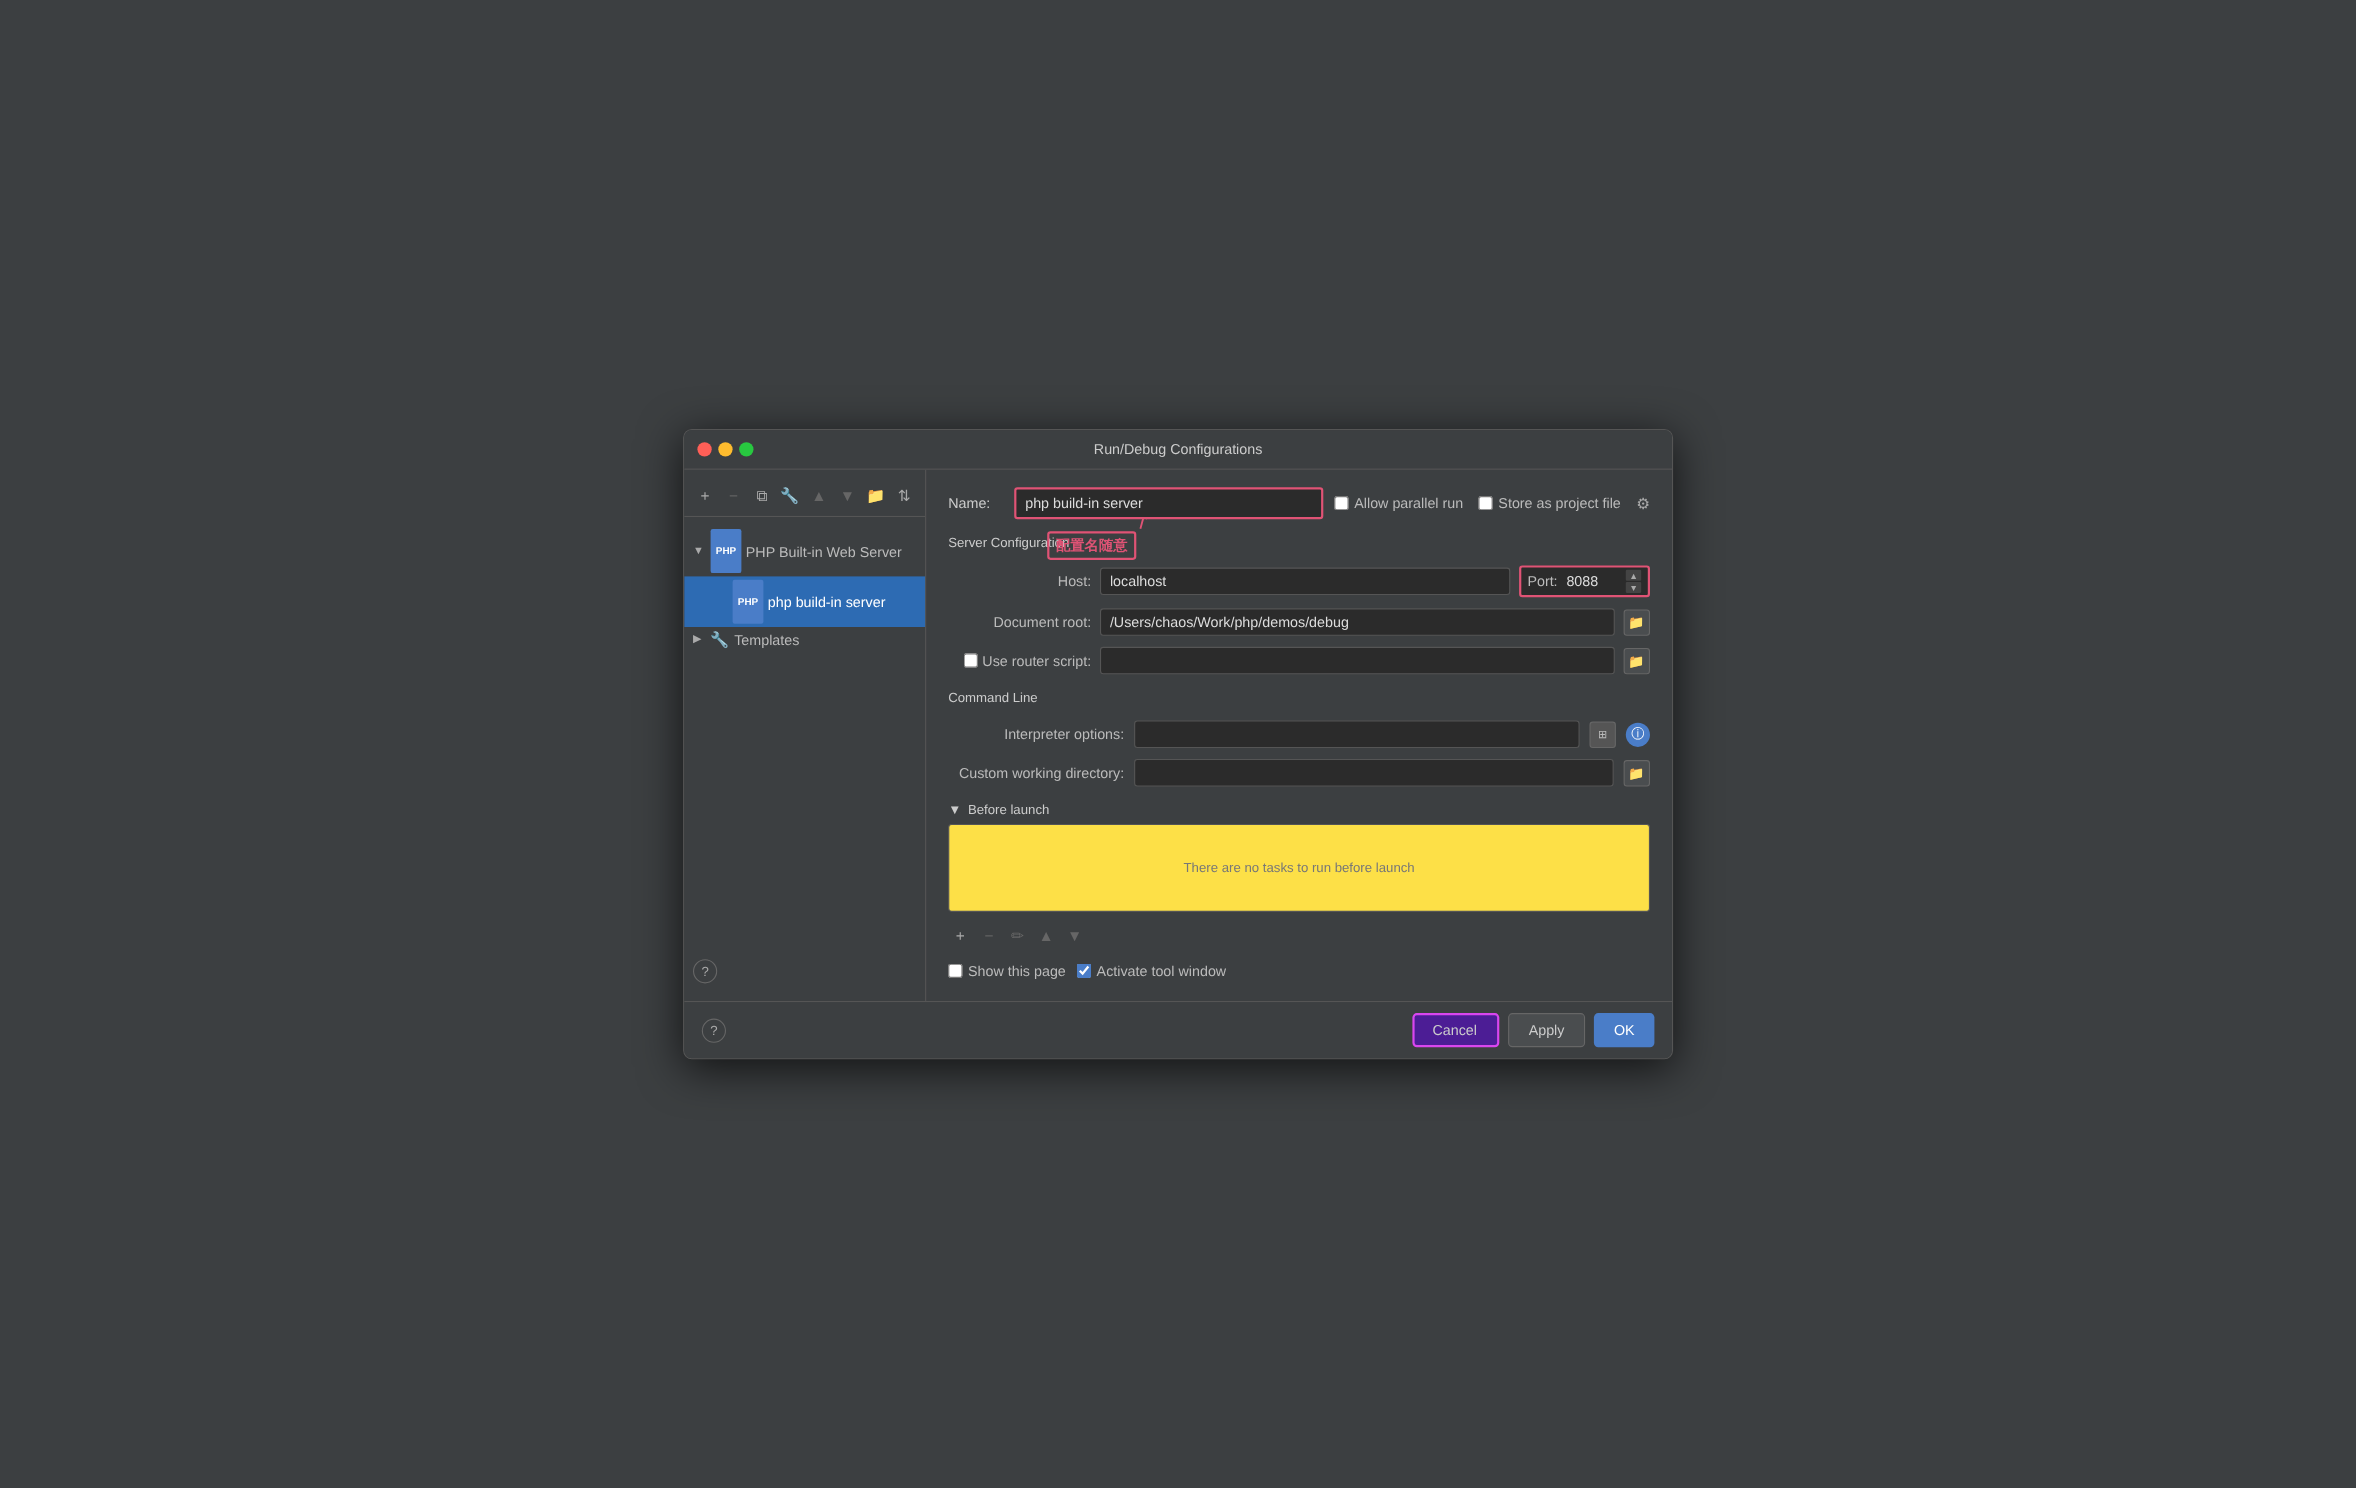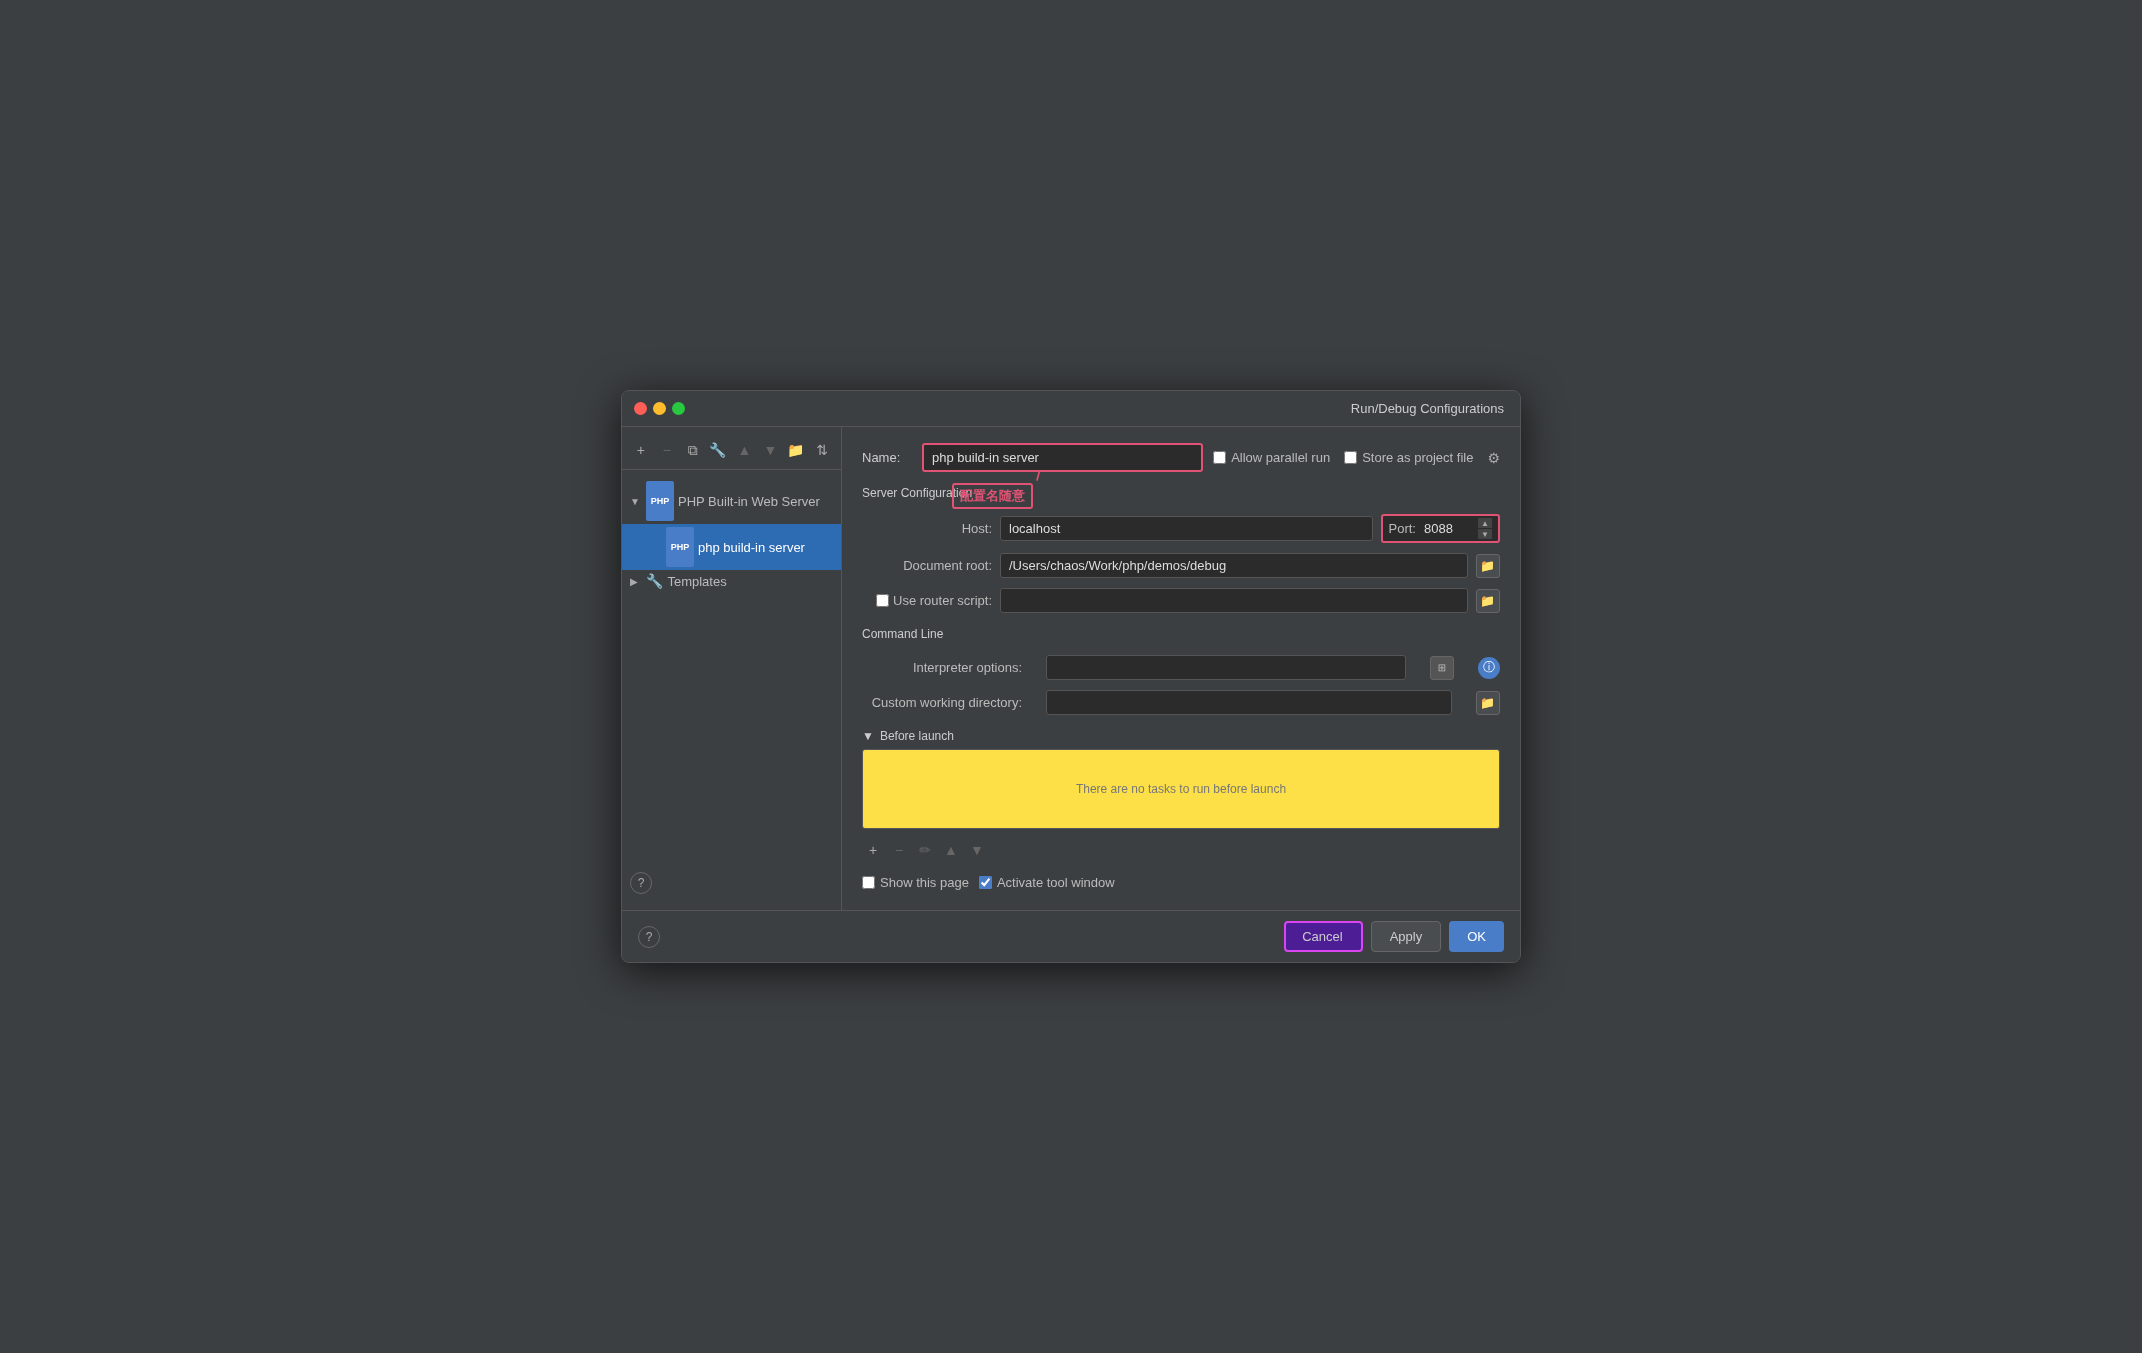--- a/index.html
+++ b/index.html
@@ -26,21 +26,21 @@
     .title-bar {
       background: #3c3f41;
       padding: 10px 16px;
       text-align: center;
       font-size: 13px;
       color: #ccc;
       border-bottom: 1px solid #555;
       position: relative;
       display: flex;
       align-items: center;
-      justify-content: flex-end;
+      justify-content: center;
     }
     .traffic-lights {
       position: absolute;
       left: 12px;
       display: flex;
       gap: 6px;
     }
     .traffic-light {
       width: 13px;
       height: 13px;
@@ -247,21 +247,21 @@
       font-size: 12px;
     }
     .command-line-section {
       display: flex;
       flex-direction: column;
       gap: 10px;
     }
     .cl-field-row {
       display: flex;
       align-items: center;
-      gap: 24px;
+      gap: 9px;
     }
     .cl-field-label {
       color: #bbb;
       min-width: 160px;
       text-align: right;
     }
     .cl-input {
       flex: 1;
       background: #2b2b2b;
       border: 1px solid #555;

